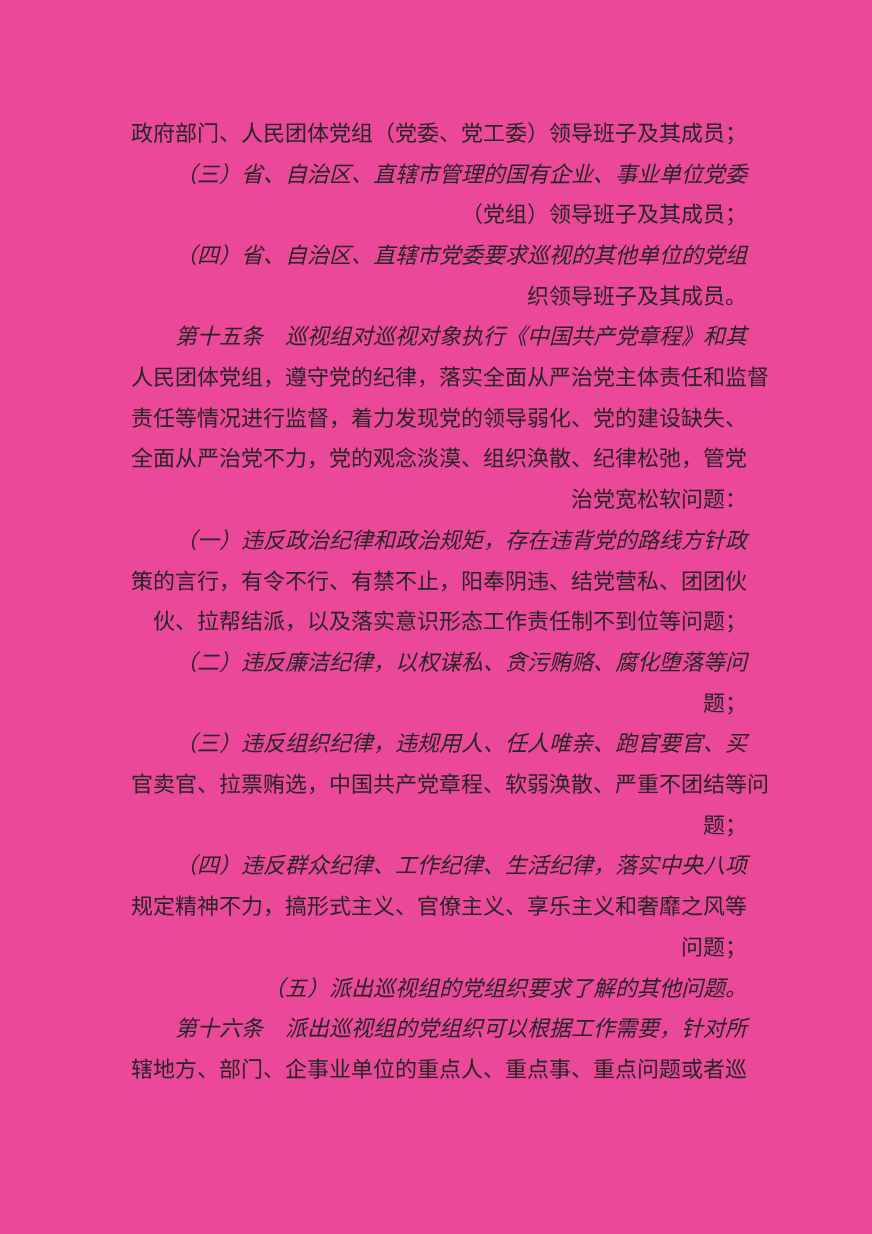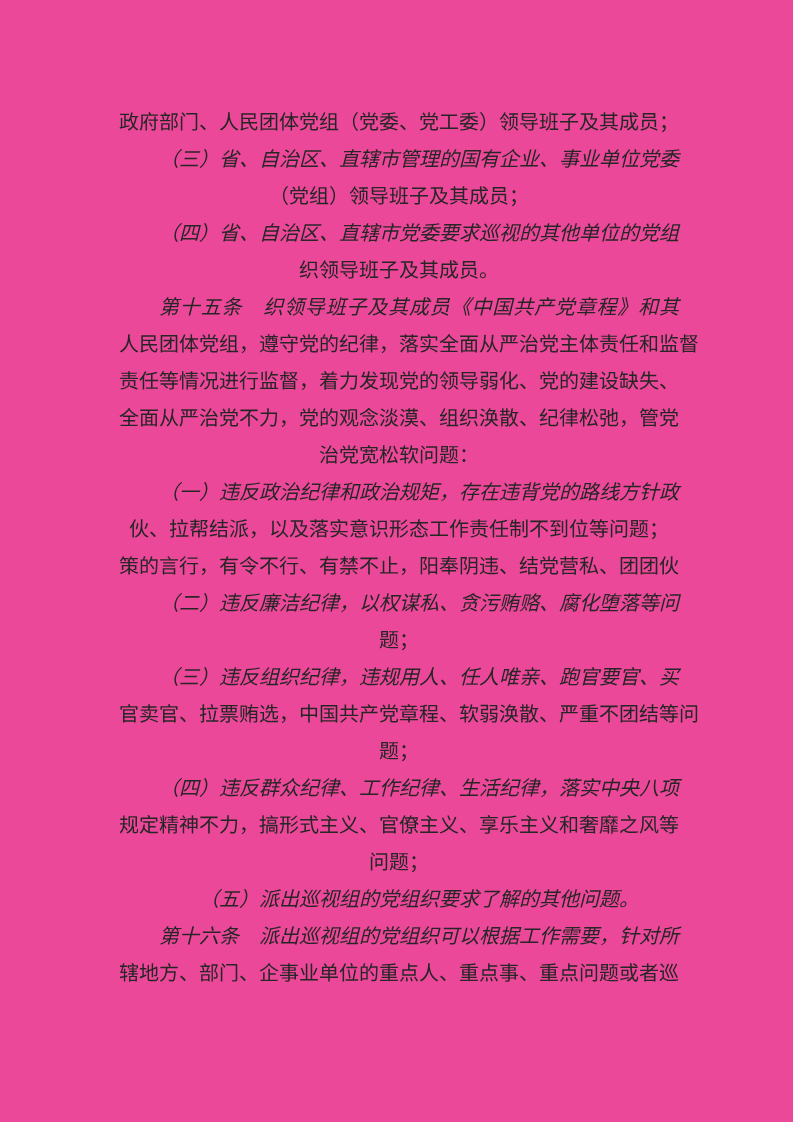--- a/index.html
+++ b/index.html
@@ -20,21 +20,21 @@
     left: 119px;
     top: 104px;
     width: 560px;
   }
   .ln {
     height: 37px;
     line-height: 37px;
     font-size: 20px;
     color: #262626;
     white-space: nowrap;
-    text-align: center;
+    text-align: right;
     letter-spacing: 0;
   }
   
   .fl {
     text-align: justify;
     text-align-last: justify;
     text-justify: inter-character;
   }
   
   .ind {
@@ -45,28 +45,28 @@
 </head>
 <body>
 
 <div class="page">
   <div class="textblock">
     <div class="ln fl">政府部门、人民团体党组（党委、党工委）领导班子及其成员；</div>
     <div class="ln fl ind">（三）省、自治区、直辖市管理的国有企业、事业单位党委</div>
     <div class="ln">（党组）领导班子及其成员；</div>
     <div class="ln fl ind">（四）省、自治区、直辖市党委要求巡视的其他单位的党组</div>
     <div class="ln">织领导班子及其成员。</div>
-    <div class="ln fl ind">第十五条　织领导班子及其成员《中国共产党章程》和其</div>
+    <div class="ln fl ind">第十五条　巡视组对巡视对象执行《中国共产党章程》和其</div>
     <div class="ln fl">人民团体党组，遵守党的纪律，落实全面从严治党主体责任和监督</div>
     <div class="ln fl">责任等情况进行监督，着力发现党的领导弱化、党的建设缺失、</div>
     <div class="ln fl">全面从严治党不力，党的观念淡漠、组织涣散、纪律松弛，管党</div>
     <div class="ln">治党宽松软问题：</div>
     <div class="ln fl ind">（一）违反政治纪律和政治规矩，存在违背党的路线方针政</div>
+    <div class="ln fl">策的言行，有令不行、有禁不止，阳奉阴违、结党营私、团团伙</div>
     <div class="ln">伙、拉帮结派，以及落实意识形态工作责任制不到位等问题；</div>
-    <div class="ln fl">策的言行，有令不行、有禁不止，阳奉阴违、结党营私、团团伙</div>
     <div class="ln fl ind">（二）违反廉洁纪律，以权谋私、贪污贿赂、腐化堕落等问</div>
     <div class="ln">题；</div>
     <div class="ln fl ind">（三）违反组织纪律，违规用人、任人唯亲、跑官要官、买</div>
     <div class="ln fl">官卖官、拉票贿选，中国共产党章程、软弱涣散、严重不团结等问</div>
     <div class="ln">题；</div>
     <div class="ln fl ind">（四）违反群众纪律、工作纪律、生活纪律，落实中央八项</div>
     <div class="ln fl">规定精神不力，搞形式主义、官僚主义、享乐主义和奢靡之风等</div>
     <div class="ln">问题；</div>
     <div class="ln ind">（五）派出巡视组的党组织要求了解的其他问题。</div>
     <div class="ln fl ind">第十六条　派出巡视组的党组织可以根据工作需要，针对所</div>

